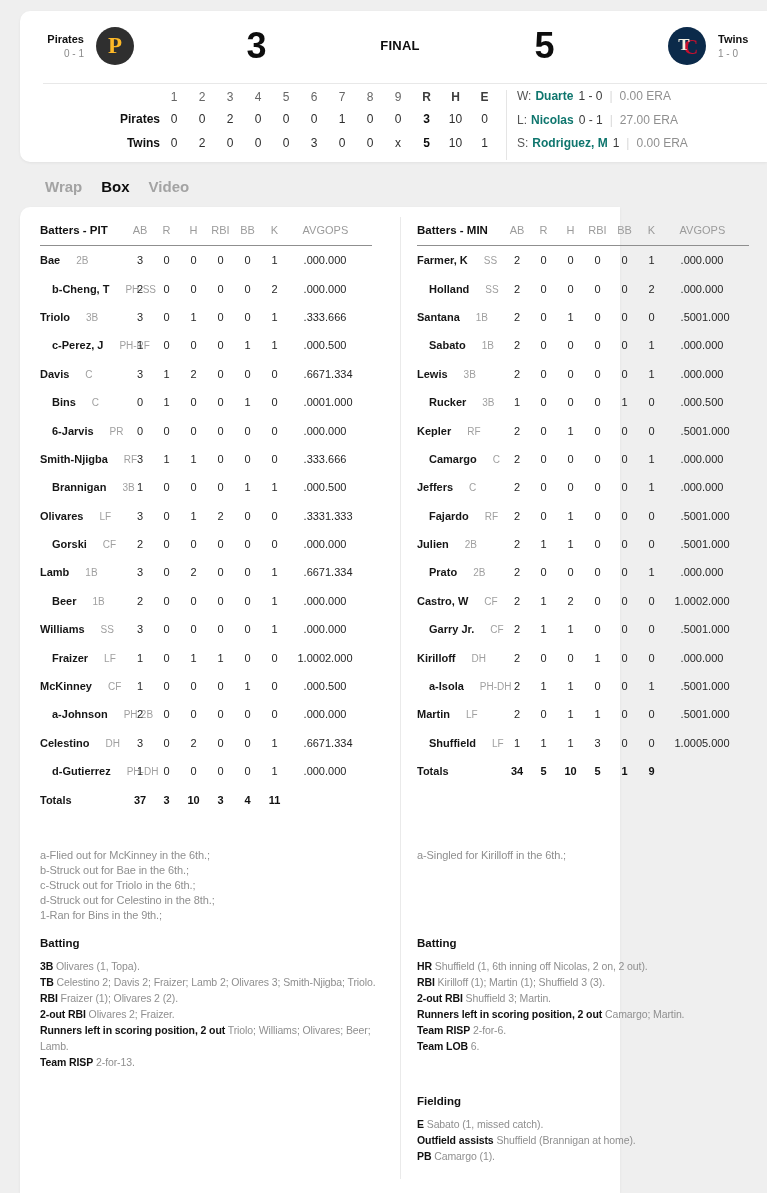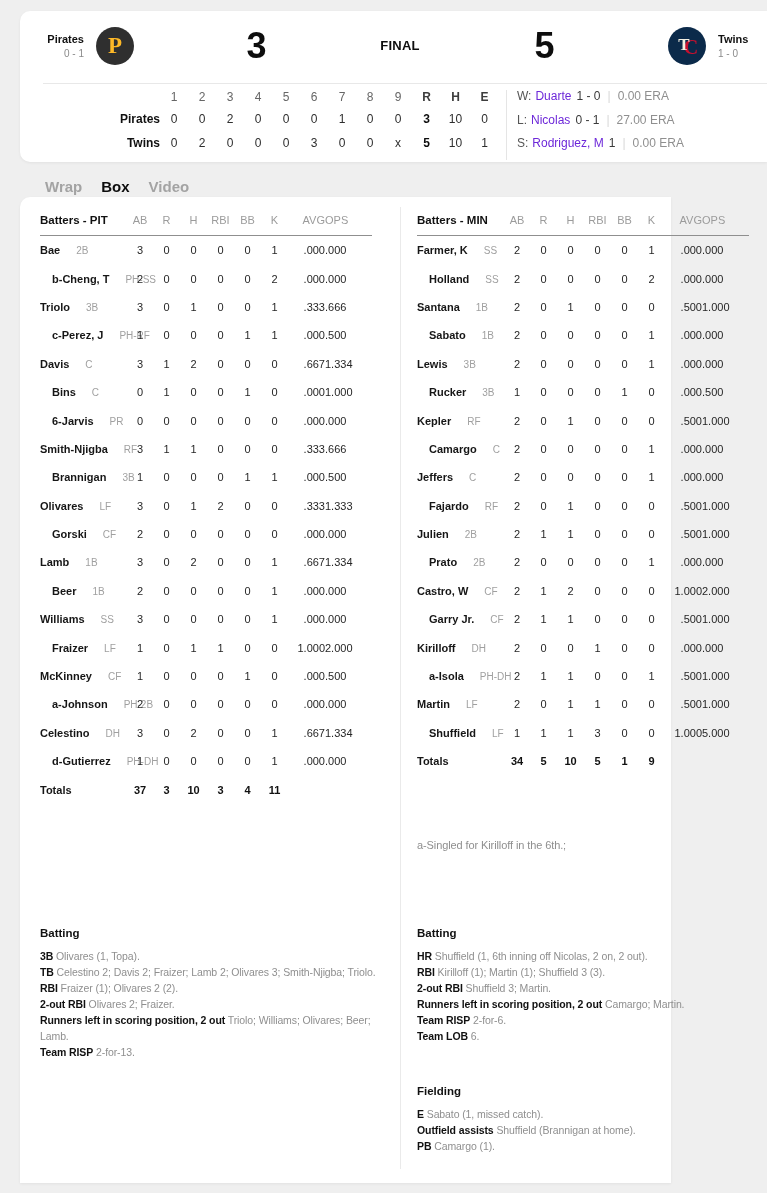--- a/index.html
+++ b/index.html
@@ -29,31 +29,31 @@
   .ls-cell{width:28px;text-align:center;font-size:12px;color:#2e2e2e}
   .hd .ls-cell{color:#666}
   .ls-rhe{width:29px;text-align:center;font-size:12px;color:#2e2e2e}
   .hd .ls-rhe{font-weight:700;color:#3d3d3d}
   .ls-r{font-weight:700;color:#0d0d0d}
   .ls-vdiv{position:absolute;left:486px;top:79px;width:1px;height:70px;background:#e5e5e5}
   
   #decisions{position:absolute;left:497px;top:73px}
   .dec-row{height:23.7px;display:flex;align-items:center;font-size:12px;white-space:nowrap}
   .dec-label{color:#555;margin-right:4px}
-  .dec-name{font-weight:400;color:#6d28d9}
+  .dec-name{font-weight:700;color:#0f766e}
   .dec-detail{margin-left:5px;color:#3a3a3a}
   .dec-sep{margin:0 7px;color:#d8d8d8}
   .dec-sep::before{content:"|"}
   .dec-era{color:#8f8f8f}
   
   #tabs{position:absolute;left:45px;top:178px;display:flex;gap:19px}
   .tab{font-size:15px;font-weight:700;color:#a3a3a3;cursor:pointer}
   .tab.active{color:#0d0d0d}
   
-  #content-card{left:20px;top:197px;width:651px;height:986px;border-radius:10px 0 0 0}
+  #content-card{left:20px;top:207px;width:600px;height:986px;border-radius:10px 0 0 0}
   .box-col{position:absolute;top:8px;width:332px;height:970px}
   #col-pit{left:20px}
   #col-min{left:397px}
   .v-divider{position:absolute;left:380px;top:10px;width:1px;height:962px;background:#eaeaea}
   .trow{display:flex;align-items:center;height:28.4px}
   .trow.thead{height:30px;border-bottom:1px solid #8f8f8f}
   .cell{font-size:11px;color:#262626;text-align:center}
   .c-ab{width:26px}
   .c-r,.c-h,.c-rbi,.c-bb,.c-k{width:27px}
   .c-avg{width:37px;text-align:right}
@@ -405,20 +405,27 @@
         <div class="cell name-cell"><span class="pname">Totals</span></div>
         <div class="cell c-ab">37</div>
         <div class="cell c-r">3</div>
         <div class="cell c-h">10</div>
         <div class="cell c-rbi">3</div>
         <div class="cell c-bb">4</div>
         <div class="cell c-k">11</div>
         <div class="cell c-avg"></div>
         <div class="cell c-ops"></div>
       </div>
+      <div class="notes">
+        <div class="note-line">a-Flied out for McKinney in the 6th.;</div>
+        <div class="note-line">b-Struck out for Bae in the 6th.;</div>
+        <div class="note-line">c-Struck out for Triolo in the 6th.;</div>
+        <div class="note-line">d-Struck out for Celestino in the 8th.;</div>
+        <div class="note-line">1-Ran for Bins in the 9th.;</div>
+      </div>
       <div class="section sec-batting">
         <div class="sec-title">Batting</div>
         <div class="stat-line"><span class="stat-label">3B</span> Olivares (1, Topa).</div>
         <div class="stat-line"><span class="stat-label">TB</span> Celestino 2; Davis 2; Fraizer; Lamb 2; Olivares 3; Smith-Njigba; Triolo.</div>
         <div class="stat-line"><span class="stat-label">RBI</span> Fraizer (1); Olivares 2 (2).</div>
         <div class="stat-line"><span class="stat-label">2-out RBI</span> Olivares 2; Fraizer.</div>
         <div class="stat-line"><span class="stat-label">Runners left in scoring position, 2 out</span> Triolo; Williams; Olivares; Beer; Lamb.</div>
         <div class="stat-line"><span class="stat-label">Team RISP</span> 2-for-13.</div>
       </div>
     </div>

